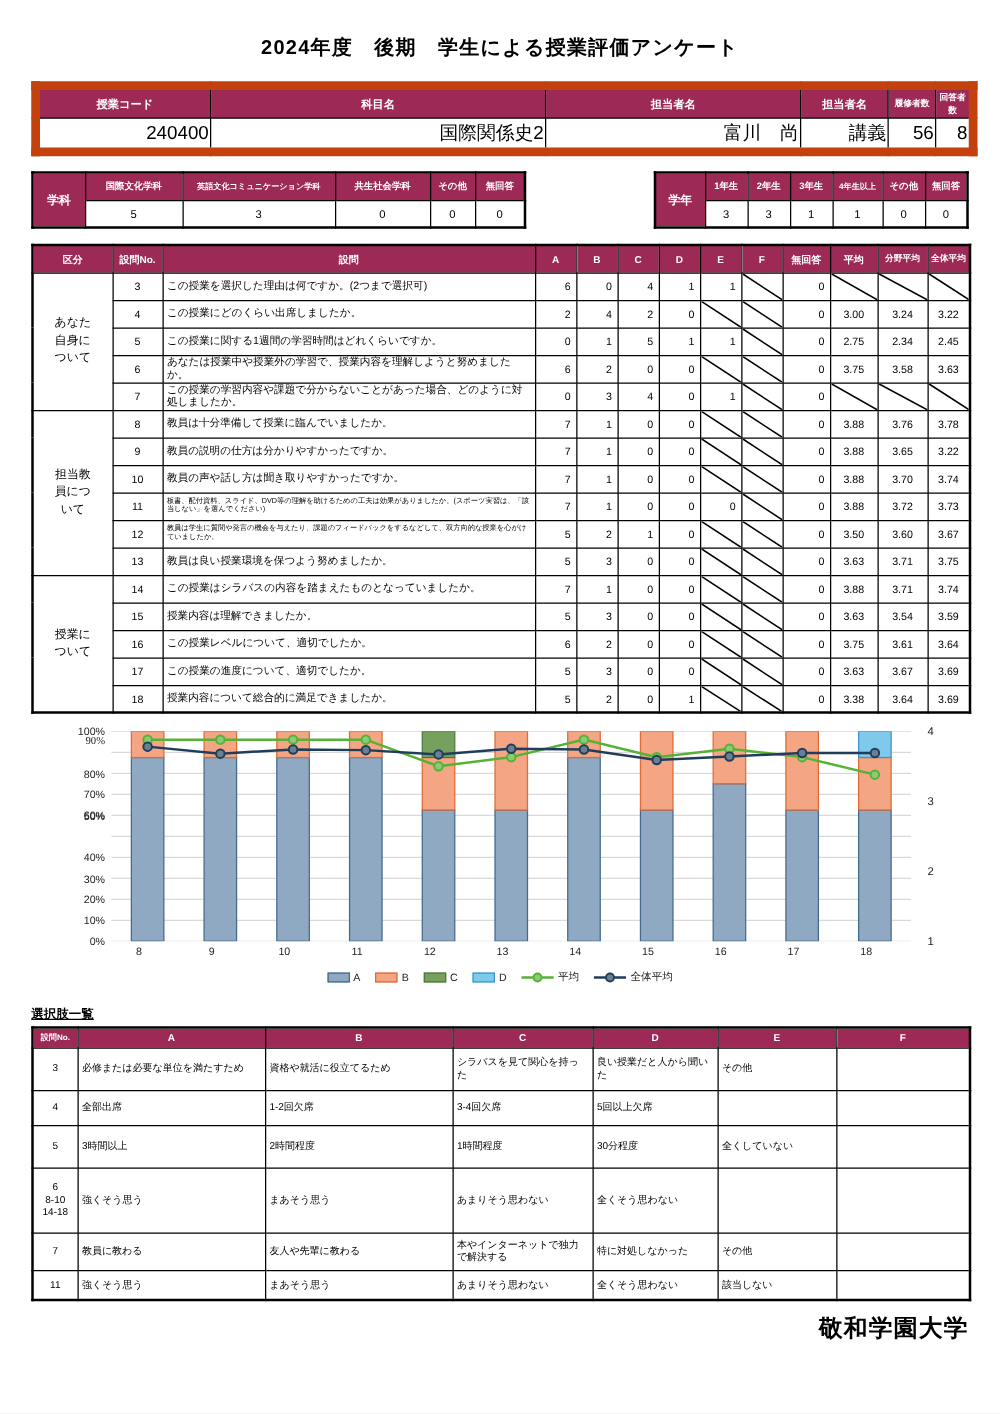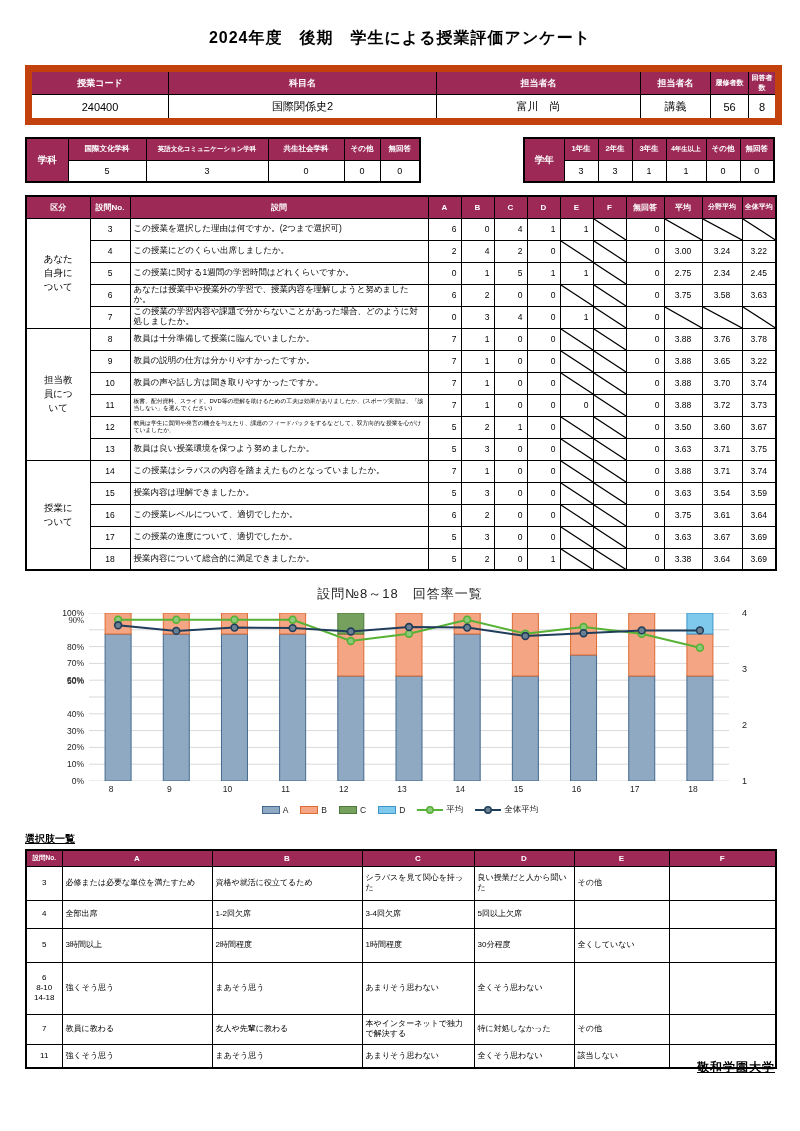--- a/index.html
+++ b/index.html
@@ -12,21 +12,21 @@
   .doc-title { text-align:center; font-size:16px; font-weight:bold; margin:8px 0 16px 0; letter-spacing:1px; }
 
   table { border-collapse:collapse; table-layout:fixed; }
   td,th { border:1px solid #000; overflow:hidden; }
   .hdr { background:#9D2A56; color:#fff; font-weight:bold; text-align:center; }
 
   
   .course-table { width:750px; }
   .course-table th { height:26px; font-size:9px; }
   .course-table th.th-sm { font-size:7px; }
-  .course-table td { height:27px; font-size:11px; text-align:center; }
+  .course-table td { height:27px; font-size:15px; text-align:right; }
   .course-table { border:7px solid #c2410c; }
 
   
   .mid-row { display:flex; justify-content:space-between; margin-top:12px; }
   .dept-table, .grade-table { border:2px solid #000; }
   .dept-table th, .grade-table th { font-size:7.5px; height:22px; padding:0 1px; }
   .dept-table td, .grade-table td { font-size:9px; height:22px; text-align:center; background:#fff; }
   .th-xs { font-size:6.5px !important; }
 
   
@@ -59,21 +59,21 @@
   .legend .sw { display:inline-block; width:18px; height:8px; border:1px solid #000; }
 
   
   .choices-label { font-size:10px; font-weight:bold; text-decoration:underline; margin:16px 0 3px 0; }
   .choices-table { width:750px; border:2px solid #000; }
   .choices-table th { height:16px; font-size:8px; }
   .choices-table th.th-sm { font-size:6.5px; }
   .choices-table td { font-size:8px; text-align:left; vertical-align:middle; padding:2px 3px; line-height:1.25; }
   .choices-table td.cno { text-align:center; white-space:pre-line; padding:2px 0; }
 
-  .footer-brand { position:absolute; right:25px; bottom:55px; font-size:12px; font-weight:bold; letter-spacing:1px;text-decoration:underline; }
+  .footer-brand { position:absolute; right:25px; bottom:55px; font-size:19px; font-weight:bold; letter-spacing:1px; }
 </style>
 </head>
 <body>
 
 <div class="page">
 
   <div class="doc-title">2024年度　後期　学生による授業評価アンケート</div>
 
   <table class="course-table">
     <colgroup>
@@ -565,21 +565,20 @@
           </td>
           <td class="num">0</td>
           <td class="avg">3.38</td>
           <td class="avg">3.64</td>
           <td class="avg">3.69</td>
         </tr>
       </tbody>
   </table>
 
   <div class="chart-block">
-    <div class="chart-title">設問№8～18　回答率一覧</div>
     <div class="chart-body">
       <div class="ylabels">
           <div style="top: 0px;">100%</div>
           <div style="top: 7px; font-family: Liberation Serif, serif;">90%</div>
           <div style="top: 33.6px;">80%</div>
           <div style="top: 50.4px;">70%</div>
           <div style="top: 67.2px;">60%</div>
           <div style="top: 68px;">50%</div>
           <div style="top: 100.8px;">40%</div>
           <div style="top: 117.6px;">30%</div>

